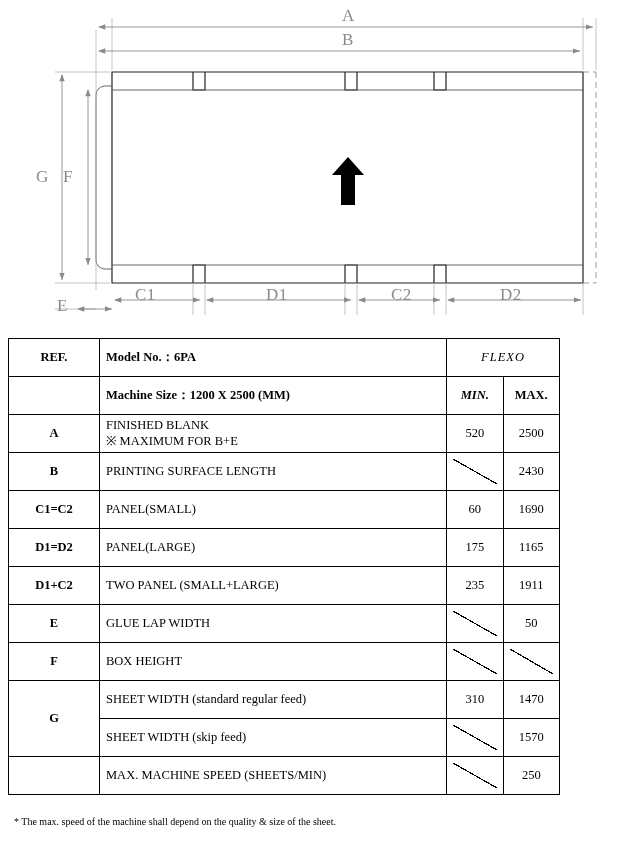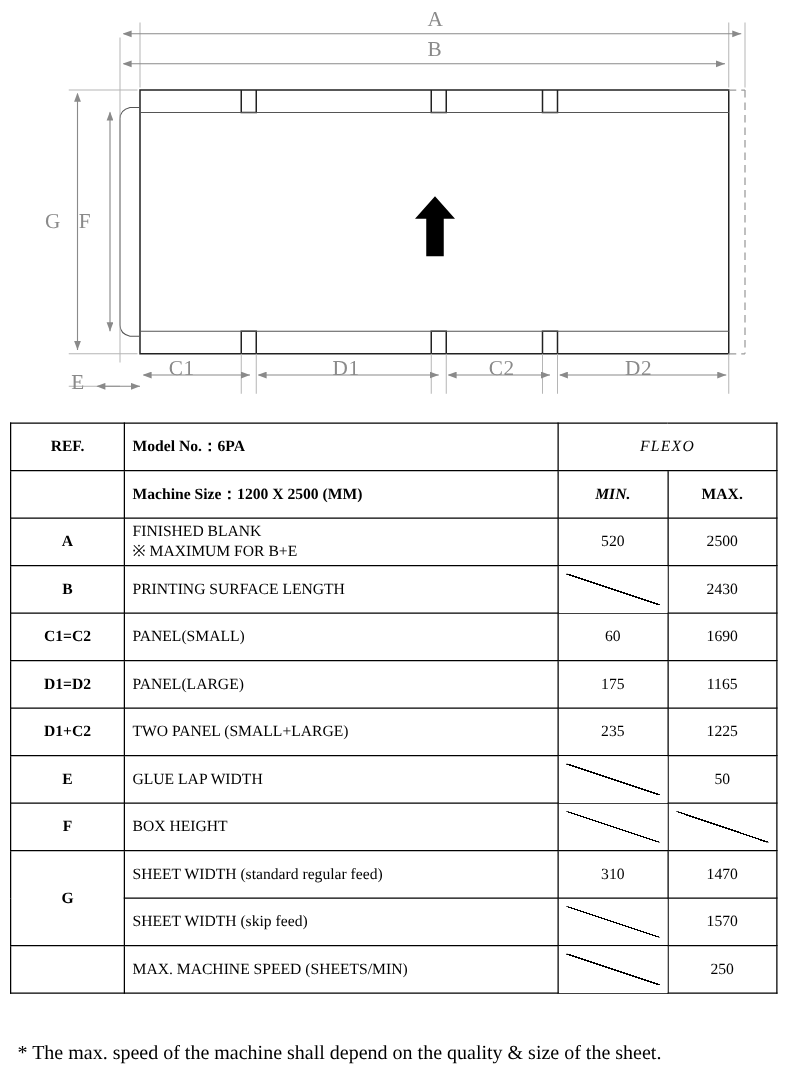--- a/index.html
+++ b/index.html
@@ -34,21 +34,21 @@
 
   
   .table-wrap {
     position: absolute;
     left: 8px;
     top: 338px;
     width: 622px;
   }
   table.spec {
     border-collapse: collapse;
-    width: 614px;
+    width: 552px;
     table-layout: fixed;
   }
   table.spec td {
     border: 1px solid #000;
     font-size: 12.5px;
     padding: 0 6px;
     vertical-align: middle;
     height: 37px;
     background: #fff;
   }
@@ -101,23 +101,22 @@
   }
 
   .two-line span { display: block; line-height: 1.25; }
 
   
   .notes {
     position: absolute;
     left: 14px;
     top: 812px;
     width: 610px;
-    font-size: 16px;
+    font-size: 10px;
     line-height: 1.9;
-    margin-top: 16px;
   }
 </style>
 </head>
 <body>
 
 <div class="diagram">
   <svg width="638" height="330" viewBox="0 0 638 330">
     <defs>
       <marker id="ah" markerWidth="9" markerHeight="9" refX="8" refY="3" orient="auto">
         <path d="M0,0 L8,3 L0,6 z" fill="#8a8a8a"></path>
@@ -250,21 +249,21 @@
         <td class="c-ref">D1=D2</td>
         <td class="c-desc">PANEL(LARGE)</td>
         <td class="c-min">175</td>
         <td class="c-max">1165</td>
       </tr>
 
       <tr>
         <td class="c-ref">D1+C2</td>
         <td class="c-desc">TWO PANEL (SMALL+LARGE)</td>
         <td class="c-min">235</td>
-        <td class="c-max">1225</td>
+        <td class="c-max">1911</td>
       </tr>
 
       <tr>
         <td class="c-ref">E</td>
         <td class="c-desc">GLUE LAP WIDTH</td>
         <td class="c-min diag"></td>
         <td class="c-max">50</td>
       </tr>
 
       <tr>

